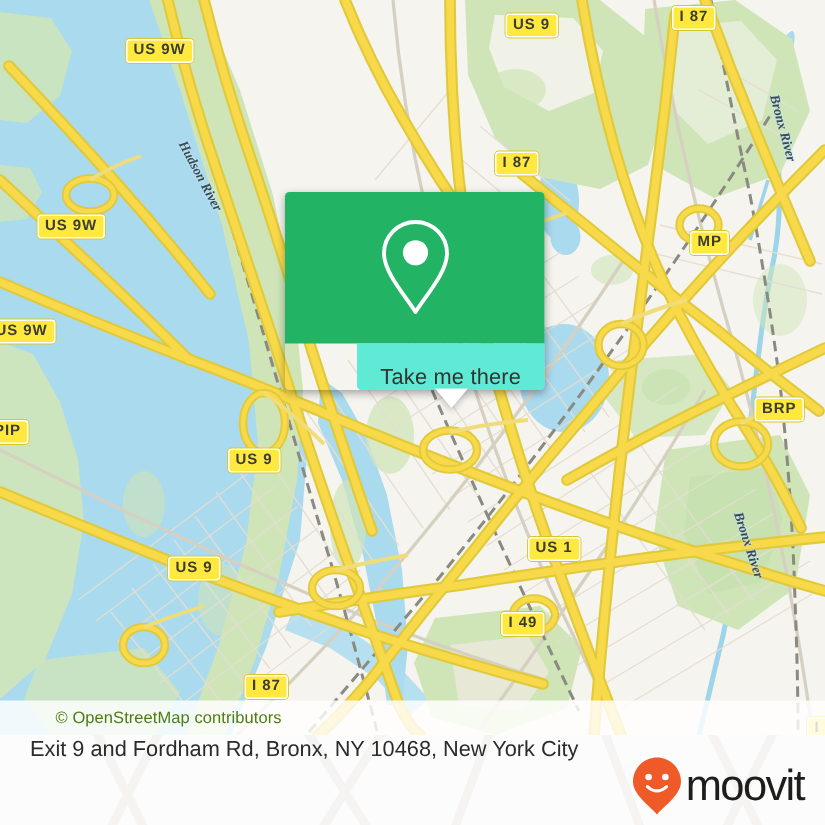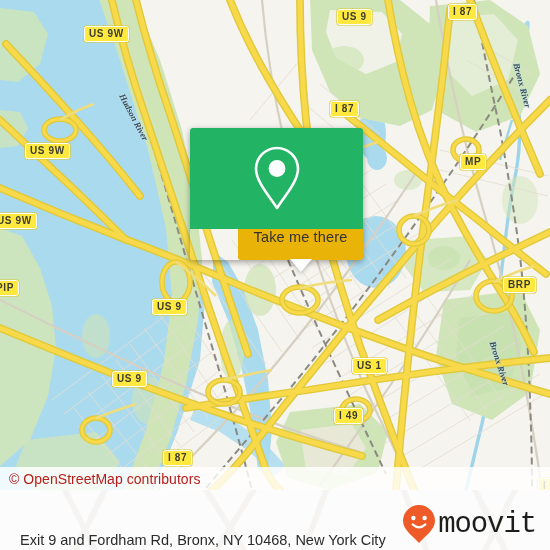--- a/index.html
+++ b/index.html
@@ -20,41 +20,41 @@
   
   .waterlabel{position:absolute;color:#3b4a52;font-size:9px;font-style:italic;
     font-family:"Liberation Serif",serif;white-space:nowrap;font-weight:bold;
     text-shadow:0 0 2px #bfe3f2,0 0 2px #bfe3f2;}
 
   
   #card{position:absolute;left:190px;top:128px;width:173px;
     border-radius:3px;box-shadow:0 2px 6px rgba(0,0,0,.35);overflow:visible;}
   #card-head{background:#22b364;height:101px;border-radius:3px 3px 0 0;
     display:flex;align-items:center;justify-content:center;}
-  #card-foot{background:#eab308;height:31px;border-radius:0 0 3px 3px;
-    display:flex;align-items:flex-start;justify-content:center;position:relative;margin-left:48px;}
+  #card-foot{background:#5eead4;height:31px;border-radius:0 0 3px 3px;
+    display:flex;align-items:flex-end;justify-content:center;position:relative;margin-left:48px;}
   #card-foot-label{color:#333;font-size:14.5px;letter-spacing:.15px;}
   #card-tail{position:absolute;left:50%;top:30px;margin-left:-11px;width:0;height:0;
     border-left:11px solid transparent;border-right:11px solid transparent;
     border-top:13px solid #fff;filter:drop-shadow(0 2px 2px rgba(0,0,0,.22));}
 
   
   #attrib{position:absolute;left:0;top:467px;width:550px;height:23px;
     background:rgba(255,255,255,.82);display:flex;align-items:center;}
-  #attrib span{font-size:14px;color:#b91c1c;padding-left:9px;letter-spacing:.05px;}
+  #attrib span{font-size:11px;color:#4d7c0f;padding-left:9px;letter-spacing:.05px;margin-left:28px;}
 
   
   #bottom{position:absolute;left:0;top:490px;width:550px;height:60px;background:#fcfcfc;
-    display:flex;align-items:flex-end;overflow:hidden;}
+    display:flex;align-items:flex-start;overflow:hidden;}
   #bottom-wm{position:absolute;left:0;top:0;width:550px;height:60px;opacity:.5;}
   #addr{position:relative;font-size:14.5px;color:#2b2b2b;line-height:20px;
     padding-left:20px;width:370px;z-index:2;}
   #logo{position:absolute;right:14px;top:14px;display:flex;align-items:center;z-index:2;}
   #logo-word{font-size:29px;color:#1d1d1b;letter-spacing:-1.1px;margin-left:2px;
-    font-family:Liberation Mono, monospace;font-weight:normal;}
+    font-family:Liberation Sans, sans-serif;font-weight:normal;}
 </style>
 </head>
 <body>
 
 <div id="app">
 
   <div id="map">
     <svg id="mapsvg" width="550" height="490" viewBox="0 0 550 490">
       <defs>
         <clipPath id="clipmap">
@@ -278,21 +278,21 @@
       </g>
     </svg>
 
     <div class="shield" style="left:84px;top:26px;">US 9W</div>
     <div class="shield" style="left:337px;top:9px;">US 9</div>
     <div class="shield" style="left:448px;top:4px;">I 87</div>
     <div class="shield" style="left:330px;top:101px;">I 87</div>
     <div class="shield" style="left:25px;top:143px;">US 9W</div>
     <div class="shield" style="left:432px;top:154px;margin-left:28px;">MP</div>
     <div class="shield" style="left:-8px;top:213px;">US 9W</div>
-    <div class="shield" style="left:503px;top:277px;">BRP</div>
+    <div class="shield" style="left:503px;top:265px;">BRP</div>
     <div class="shield" style="left:-9px;top:280px;">PIP</div>
     <div class="shield" style="left:152px;top:299px;">US 9</div>
     <div class="shield" style="left:352px;top:326px;margin-top:32px;">US 1</div>
     <div class="shield" style="left:112px;top:371px;">US 9</div>
     <div class="shield" style="left:334px;top:408px;">I 49</div>
     <div class="shield" style="left:163px;top:450px;">I 87</div>
     <div class="shield" style="left:538px;top:478px;">I 9</div>
 
     <div class="waterlabel" style="left:126px;top:92px;transform:rotate(62deg);transform-origin:0 0;">Hudson River</div>
     <div class="waterlabel" style="left:521px;top:62px;transform:rotate(75deg);transform-origin:0 0;">Bronx River</div>

